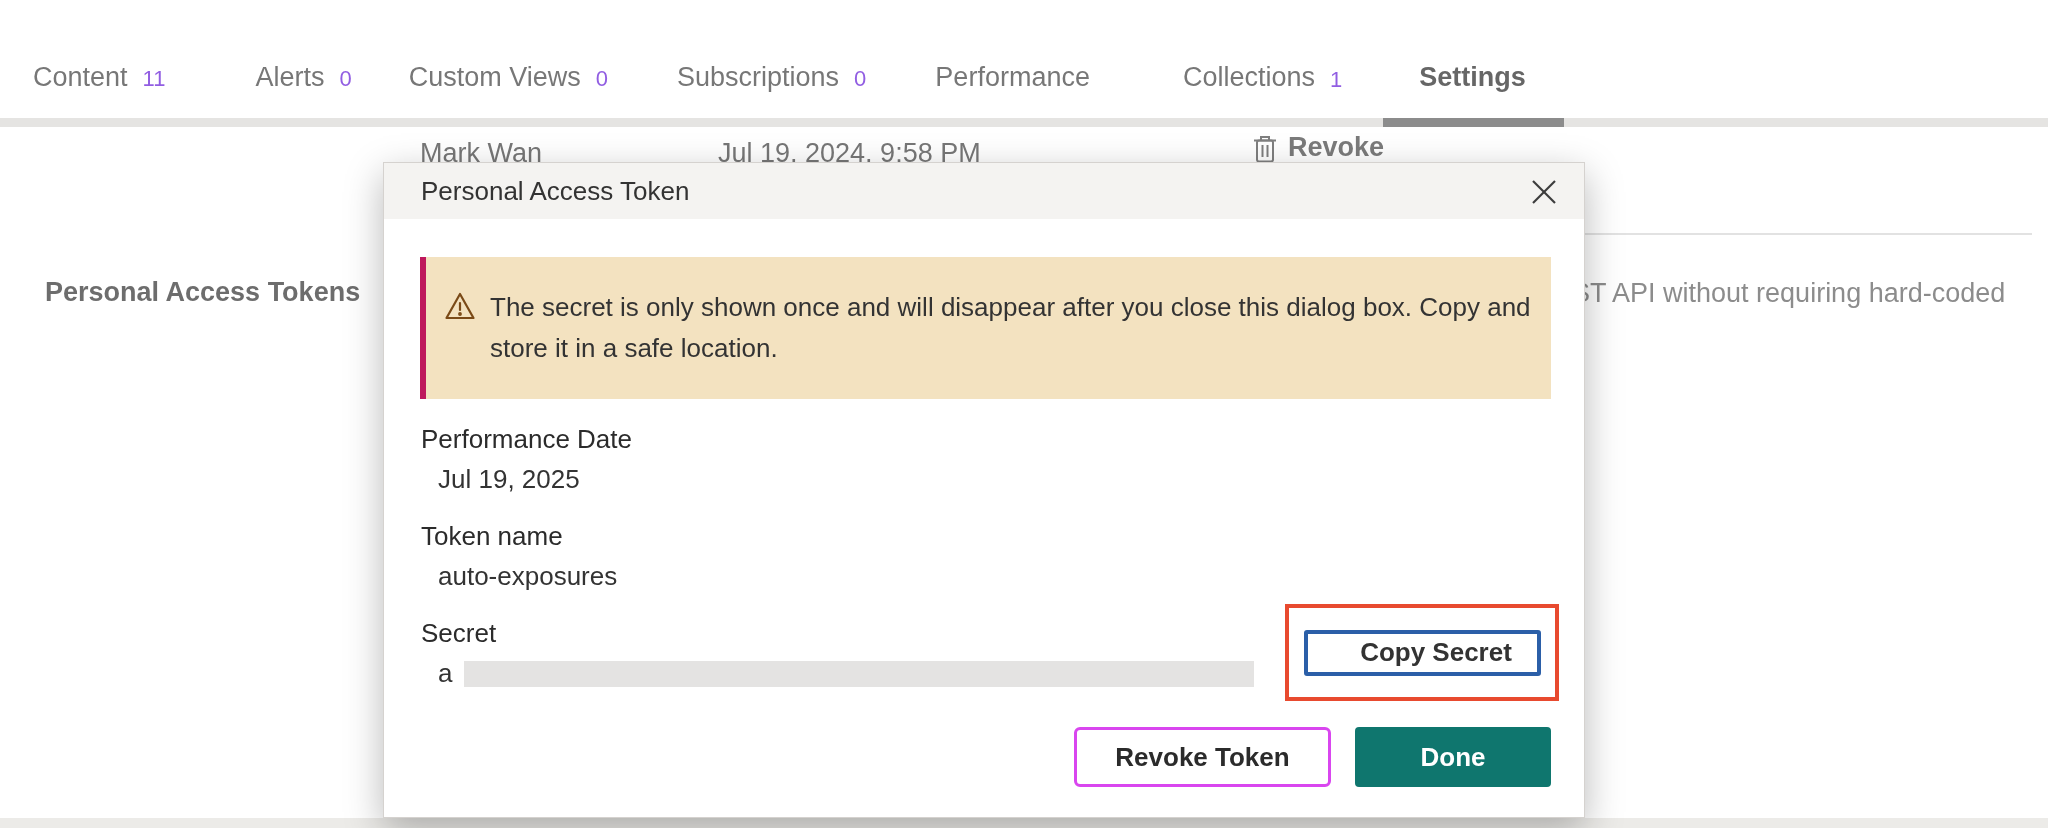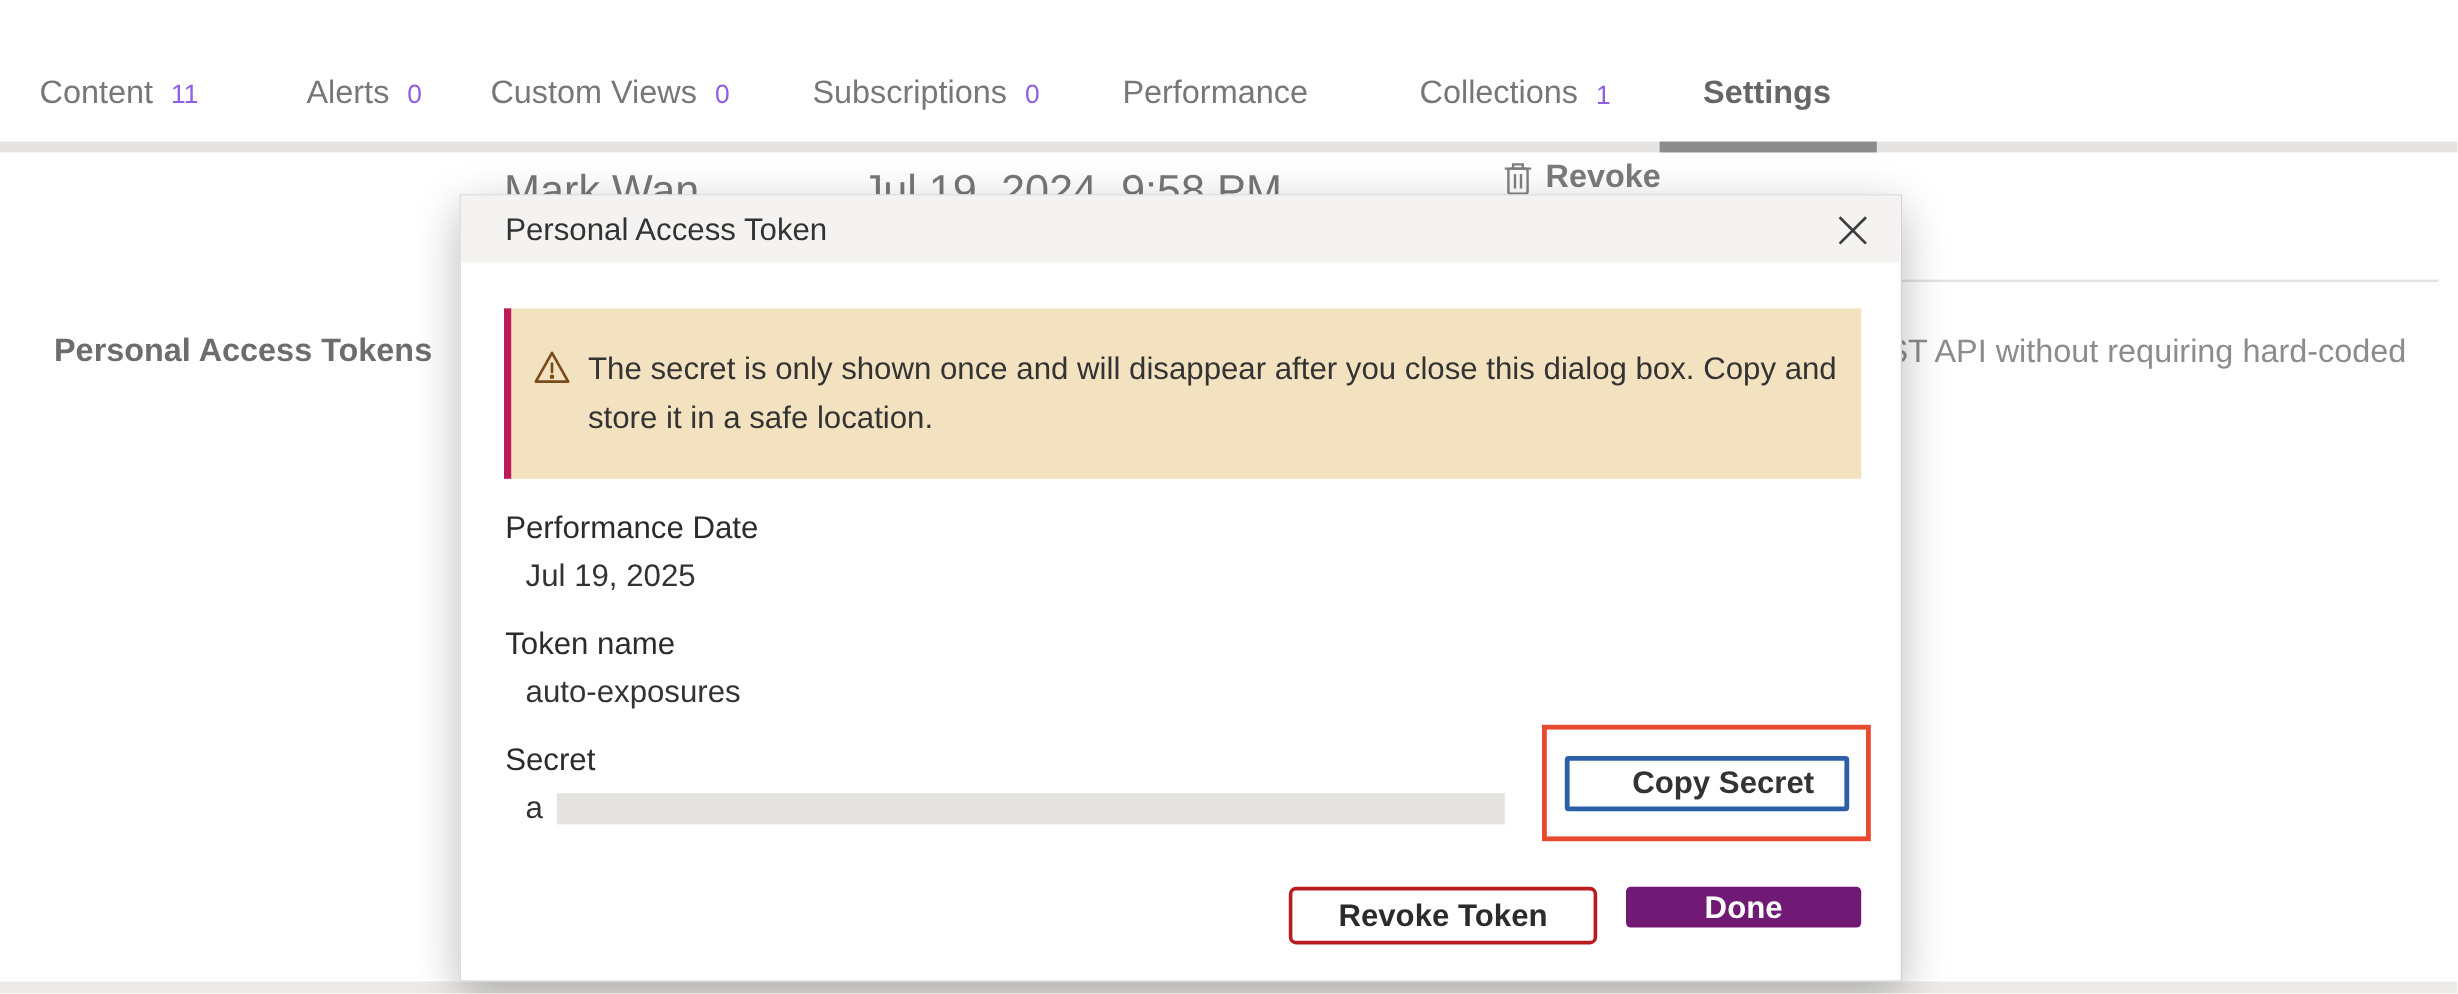--- a/index.html
+++ b/index.html
@@ -18,21 +18,21 @@
   .tab-1 { margin-left:33px; }
   .tab-2 { margin-left:90px; }
   .tab-3 { margin-left:57px; }
   .tab-4 { margin-left:69px;justify-content:center; }
   .tab-5 { margin-left:69px; }
   .tab-6 { margin-left:93px;align-items:flex-end; }
   .tab-7 { margin-left:77px; }
   .tab.active { font-weight:bold; color:#333333; }
   .tab.active::after { content:""; position:absolute; left:-36px; right:-38px; top:56px; height:9px; background:#666666; }
 
-  .bg-owner, .bg-date { position:absolute; top:138px; font-size:36px; color:#4a4a4a; }
+  .bg-owner, .bg-date { position:absolute; top:138px; font-size:27px; color:#4a4a4a; }
   .bg-owner { left:420px; }
   .bg-date  { left:718px; }
   .bg-action { position:absolute; left:1252px; top:132px; display:flex; align-items:flex-start; gap:10px;
     font-size:27px; font-weight:bold; color:#4f4f4f; cursor:pointer; }
   .bg-action svg { margin-top:2px; }
 
   .bg-divider { position:absolute; left:1100px; top:233px; width:932px; height:2px; background:#d9d9d9; }
 
   .section-label { position:absolute; left:45px; top:277px; font-size:27px; font-weight:bold; color:#3d3d3d; }
   .desc-fragment { position:absolute; left:1572px; top:278px; font-size:27px; color:#666666; white-space:nowrap; }
@@ -61,23 +61,23 @@
   .field-value { font-size:26px; line-height:33px; color:#333333; margin:7px 0 0 17px; }
   .secret-row { display:flex; align-items:center; }
   .secret-mask { display:inline-block; width:790px; height:26px; background:#e4e3e2; margin-left:12px; }
 
   .annotation-box { position:absolute; left:901px; top:441px; width:274px; height:97px;
     border:4px solid #e84a2f; display:flex; align-items:center; justify-content:center; }
   .copy-secret-btn { width:237px; height:46px; background:#ffffff; border:4px solid #2b5fa8; border-radius:3px;
     font-family:"Liberation Sans", sans-serif; font-size:26px; font-weight:bold; color:#333333; cursor:pointer;padding-left:28px; }
 
   .dialog-footer { position:absolute; right:33px; bottom:30px; display:flex; gap:24px; }
-  .revoke-btn { width:257px; height:48px; background:#ffffff; border:3px solid #b91c1c; border-radius:6px;
+  .revoke-btn { width:257px; height:60px; background:#ffffff; border:3px solid #d946ef; border-radius:6px;
     font-family:"Liberation Sans", sans-serif; font-size:26px; font-weight:bold; color:#2b2b2b; cursor:pointer; }
-  .done-btn { width:196px; height:34px; background:#701a75; border:none; border-radius:4px;
+  .done-btn { width:196px; height:60px; background:#0f766e; border:none; border-radius:4px;
     font-family:"Liberation Sans", sans-serif; font-size:26px; font-weight:bold; color:#ffffff; cursor:pointer; }
 </style>
 </head>
 <body>
 
 <div class="stage">
 
   <div class="bg-layer">
 
     <div class="tabbar">

